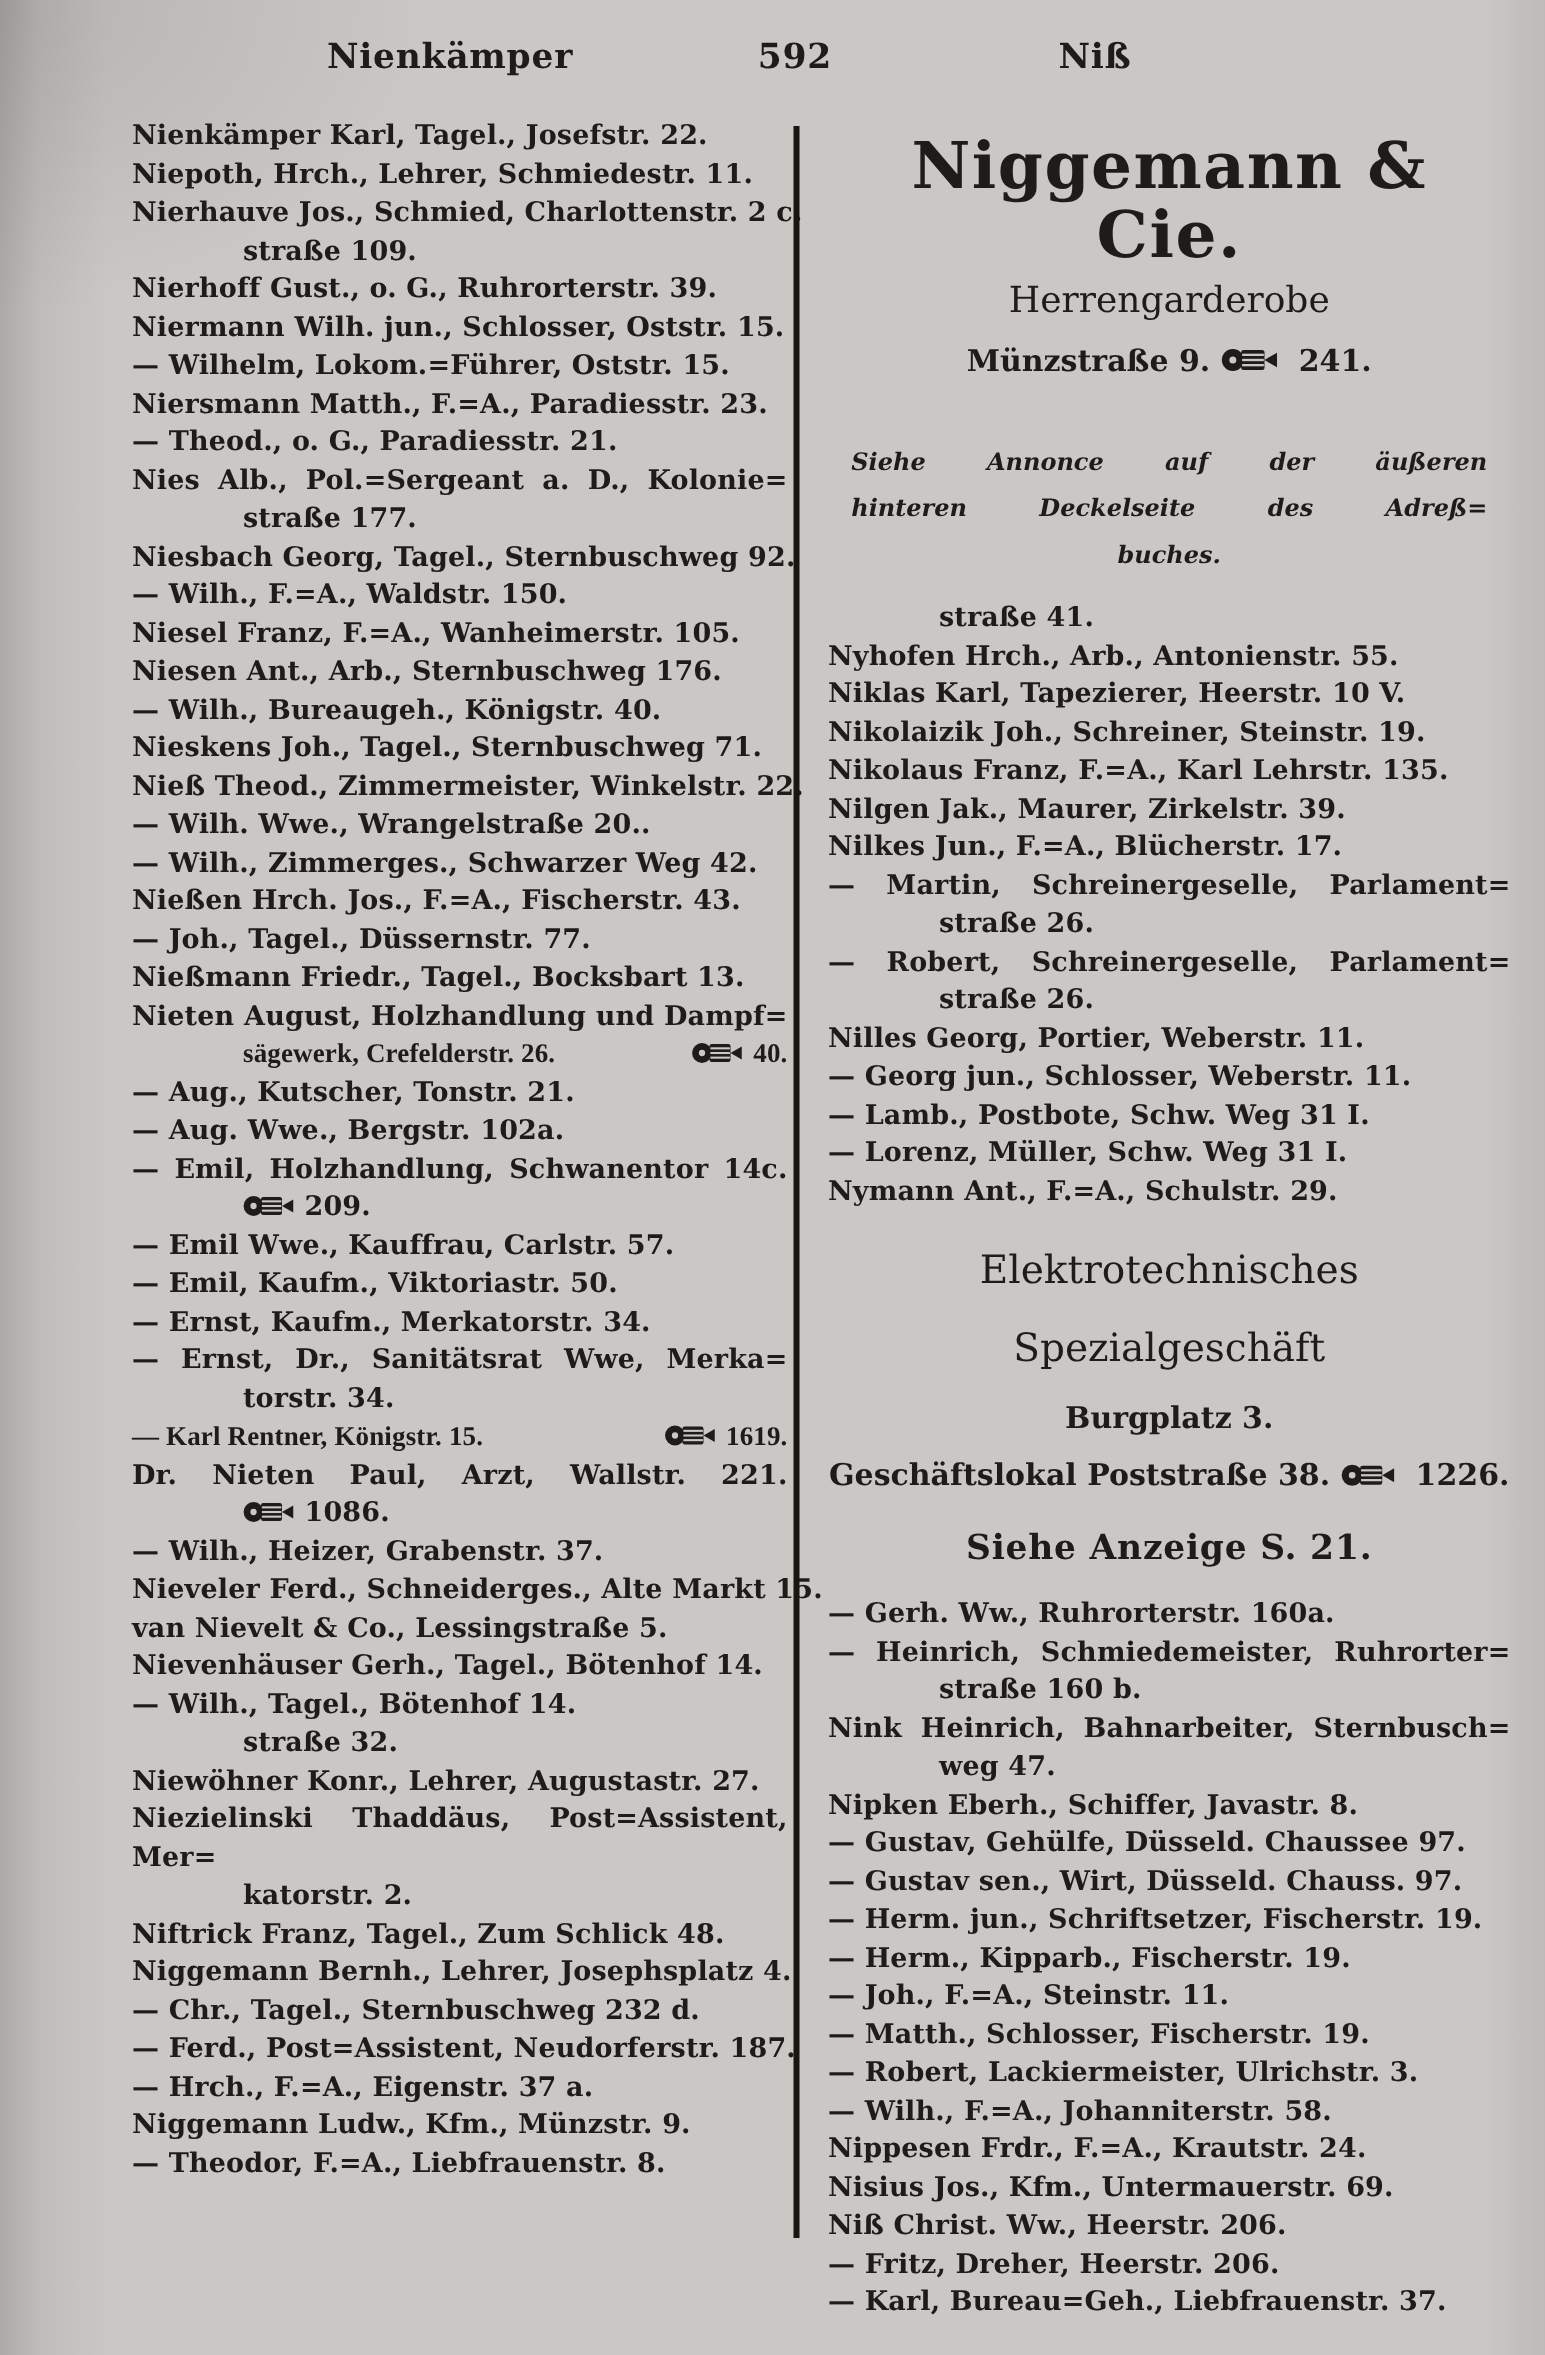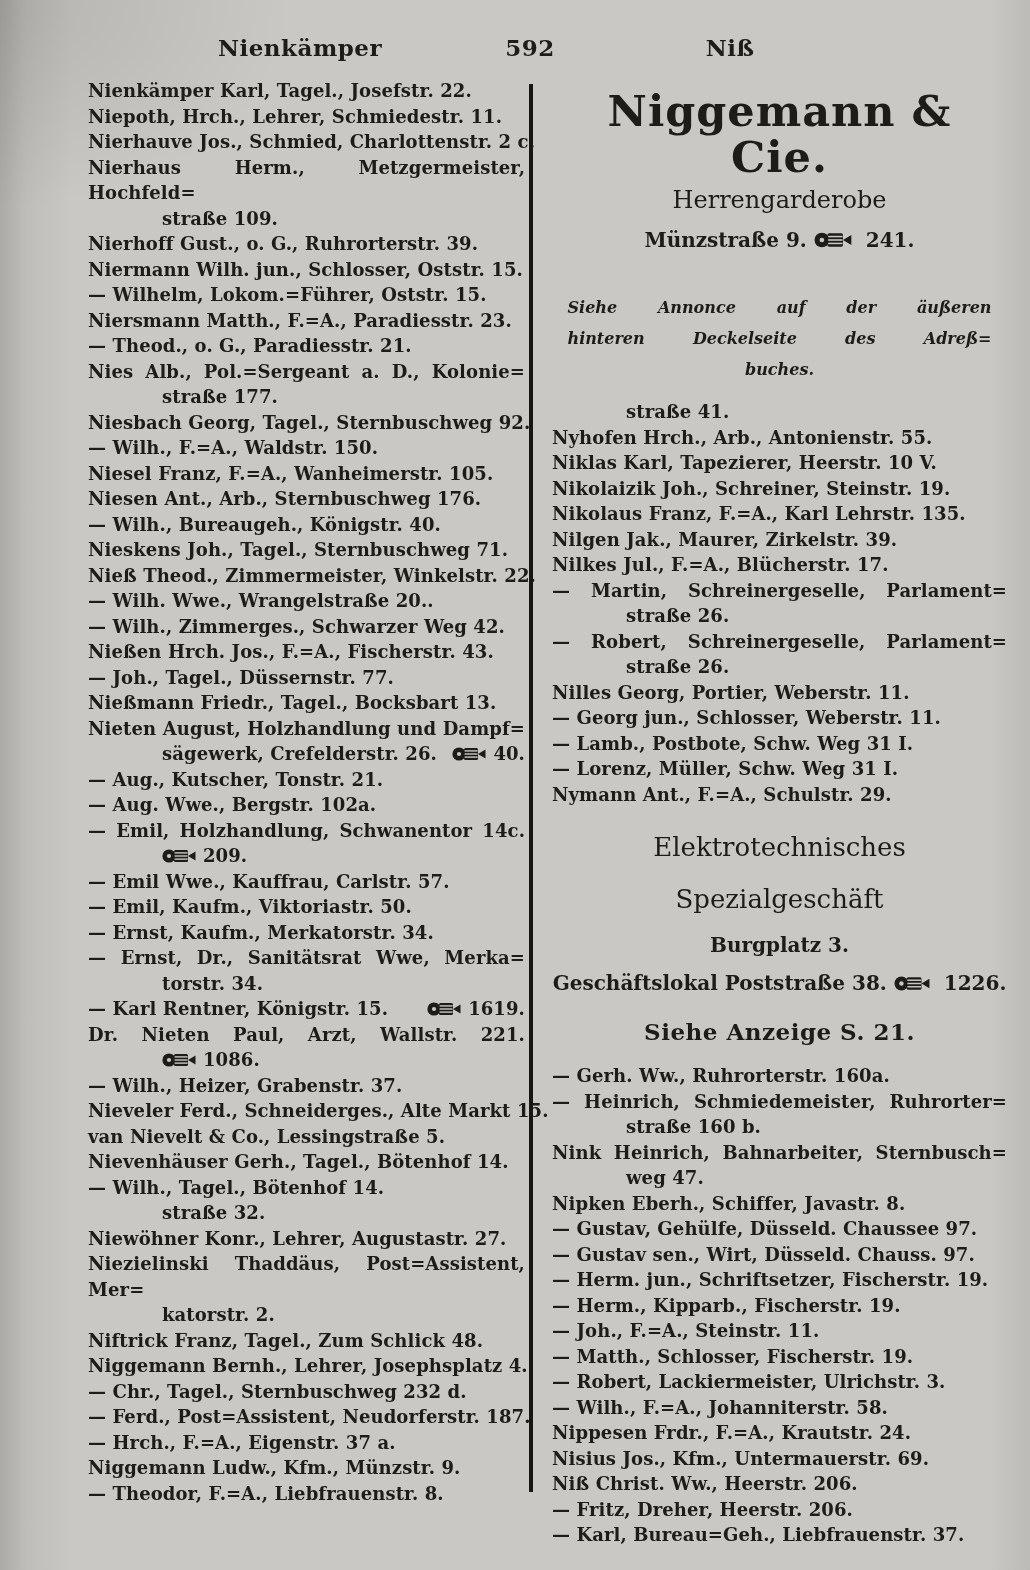--- a/index.html
+++ b/index.html
@@ -7,34 +7,34 @@
     width:1030px;height:1570px;overflow:hidden;position:relative;
     background:#c7c6c2;color:#1d1c18;
     font-family:"DejaVu Serif","Liberation Serif",serif;
   }
   .paper{
     position:absolute;inset:0;
     background:
       radial-gradient(420px 300px at 0% 0%, rgba(0,0,0,0.10), rgba(0,0,0,0) 70%),
       linear-gradient(90deg,#abaaa6 0px,#bebdb9 26px,#c9c8c4 72px,#c9c8c4 96%,#bcbbb7 100%);
   }
-  .hdr{position:absolute;top:34px;font-size:23px;font-weight:bold;letter-spacing:.5px;}
+  .hdr{position:absolute;top:24px;font-size:23px;font-weight:bold;letter-spacing:.5px;}
   .hdr.l{left:180px;width:240px;text-align:center;}
   .hdr.c{left:460px;width:140px;text-align:center;font-weight:bold;}
   .hdr.r{left:660px;width:140px;text-align:center;}
 
   .col-left{position:absolute;left:88px;top:78px;width:437px;}
   .divider{position:absolute;left:529px;top:84px;width:4px;height:1408px;background:#17160f;}
   .col-right{position:absolute;left:552px;top:88px;width:455px;}
 
   .entry{font-size:18px;font-weight:bold;line-height:25.5px;letter-spacing:.1px;}
   .line{white-space:nowrap;}
   .line.jl{white-space:normal;text-align:justify;text-align-last:justify;}
   .cont{padding-left:74px;}
-  .telline{display:flex;justify-content:space-between;align-items:center;}
+  .telline{display:flex;justify-content:space-between;align-items:center;font-family:Liberation Serif, serif;}
   .telwrap{white-space:nowrap;}
   .tel{display:inline-block;}
   .tel svg{vertical-align:-3px;}
   .tn{margin-left:7px;}
 
   .ad{text-align:center;}
   .ad-title{font-size:43px;line-height:46px;font-weight:bold;letter-spacing:1px;}
   .ad-sub{font-size:24px;line-height:40px;font-weight:normal;}
   .ad-sub2{font-size:26px;line-height:52px;font-weight:normal;}
   .ad-line{font-size:20px;line-height:36px;font-weight:bold;margin-top:2px;}
@@ -59,21 +59,20 @@
     <div class="entry">
       <div class="line">Nienkämper Karl, Tagel., Josefstr. 22.</div>
     </div>
     <div class="entry">
       <div class="line">Niepoth, Hrch., Lehrer, Schmiedestr. 11.</div>
     </div>
     <div class="entry">
       <div class="line">Nierhauve Jos., Schmied, Charlottenstr. 2 c.</div>
     </div>
     <div class="entry">
-      <div class="line jl">Nierhaus Herm., Metzgermeister, Hochfeld=</div>
       <div class="line cont">straße 109.</div>
     </div>
     <div class="entry">
       <div class="line">Nierhoff Gust., o. G., Ruhrorterstr. 39.</div>
     </div>
     <div class="entry">
       <div class="line">Niermann Wilh. jun., Schlosser, Oststr. 15.</div>
     </div>
     <div class="entry">
       <div class="line">— Wilhelm, Lokom.=Führer, Oststr. 15.</div>
@@ -284,21 +283,21 @@
       <div class="entry">
         <div class="line">Nikolaizik Joh., Schreiner, Steinstr. 19.</div>
       </div>
       <div class="entry">
         <div class="line">Nikolaus Franz, F.=A., Karl Lehrstr. 135.</div>
       </div>
       <div class="entry">
         <div class="line">Nilgen Jak., Maurer, Zirkelstr. 39.</div>
       </div>
       <div class="entry">
-        <div class="line">Nilkes Jul., F.=A., Blücherstr. 17.</div>
+        <div class="line">Nilkes Jun., F.=A., Blücherstr. 17.</div>
       </div>
       <div class="entry">
         <div class="line jl">— Martin, Schreinergeselle, Parlament=</div>
         <div class="line cont">straße 26.</div>
       </div>
       <div class="entry">
         <div class="line jl">— Robert, Schreinergeselle, Parlament=</div>
         <div class="line cont">straße 26.</div>
       </div>
       <div class="entry">

